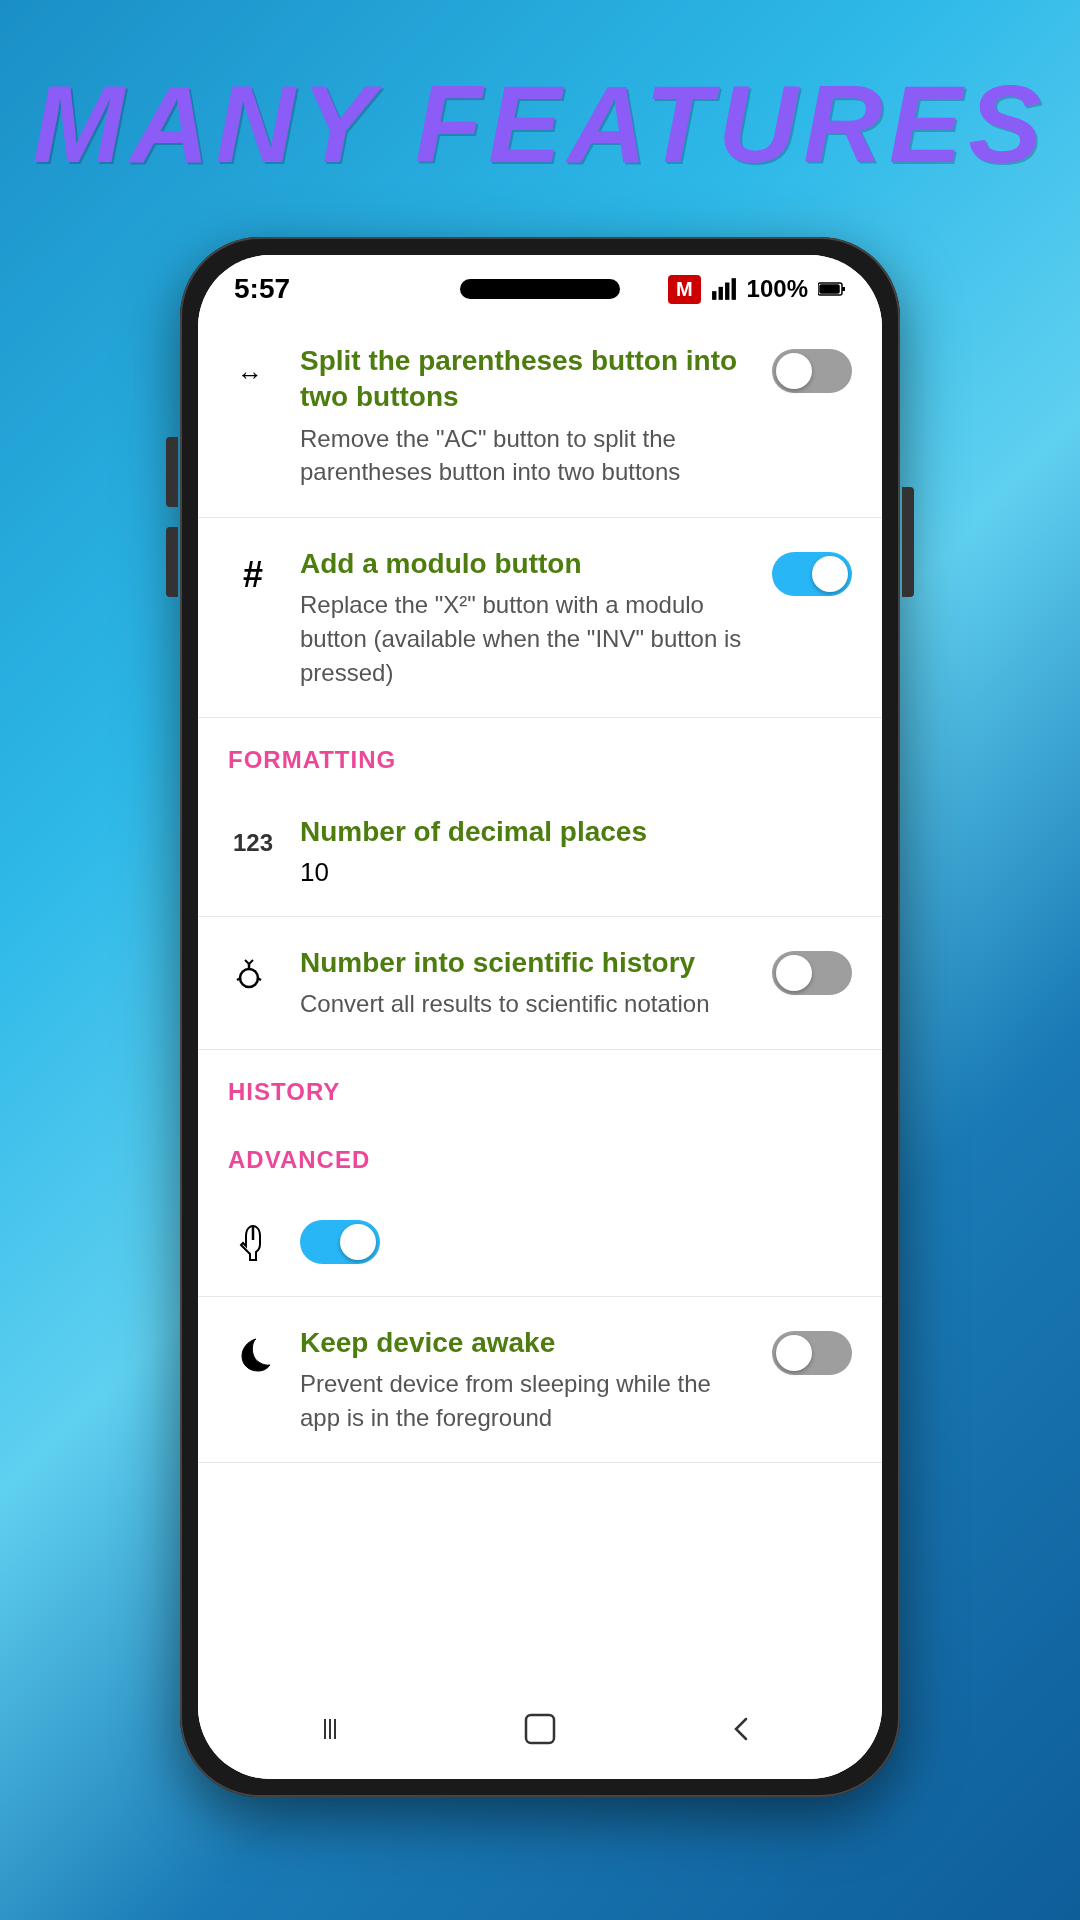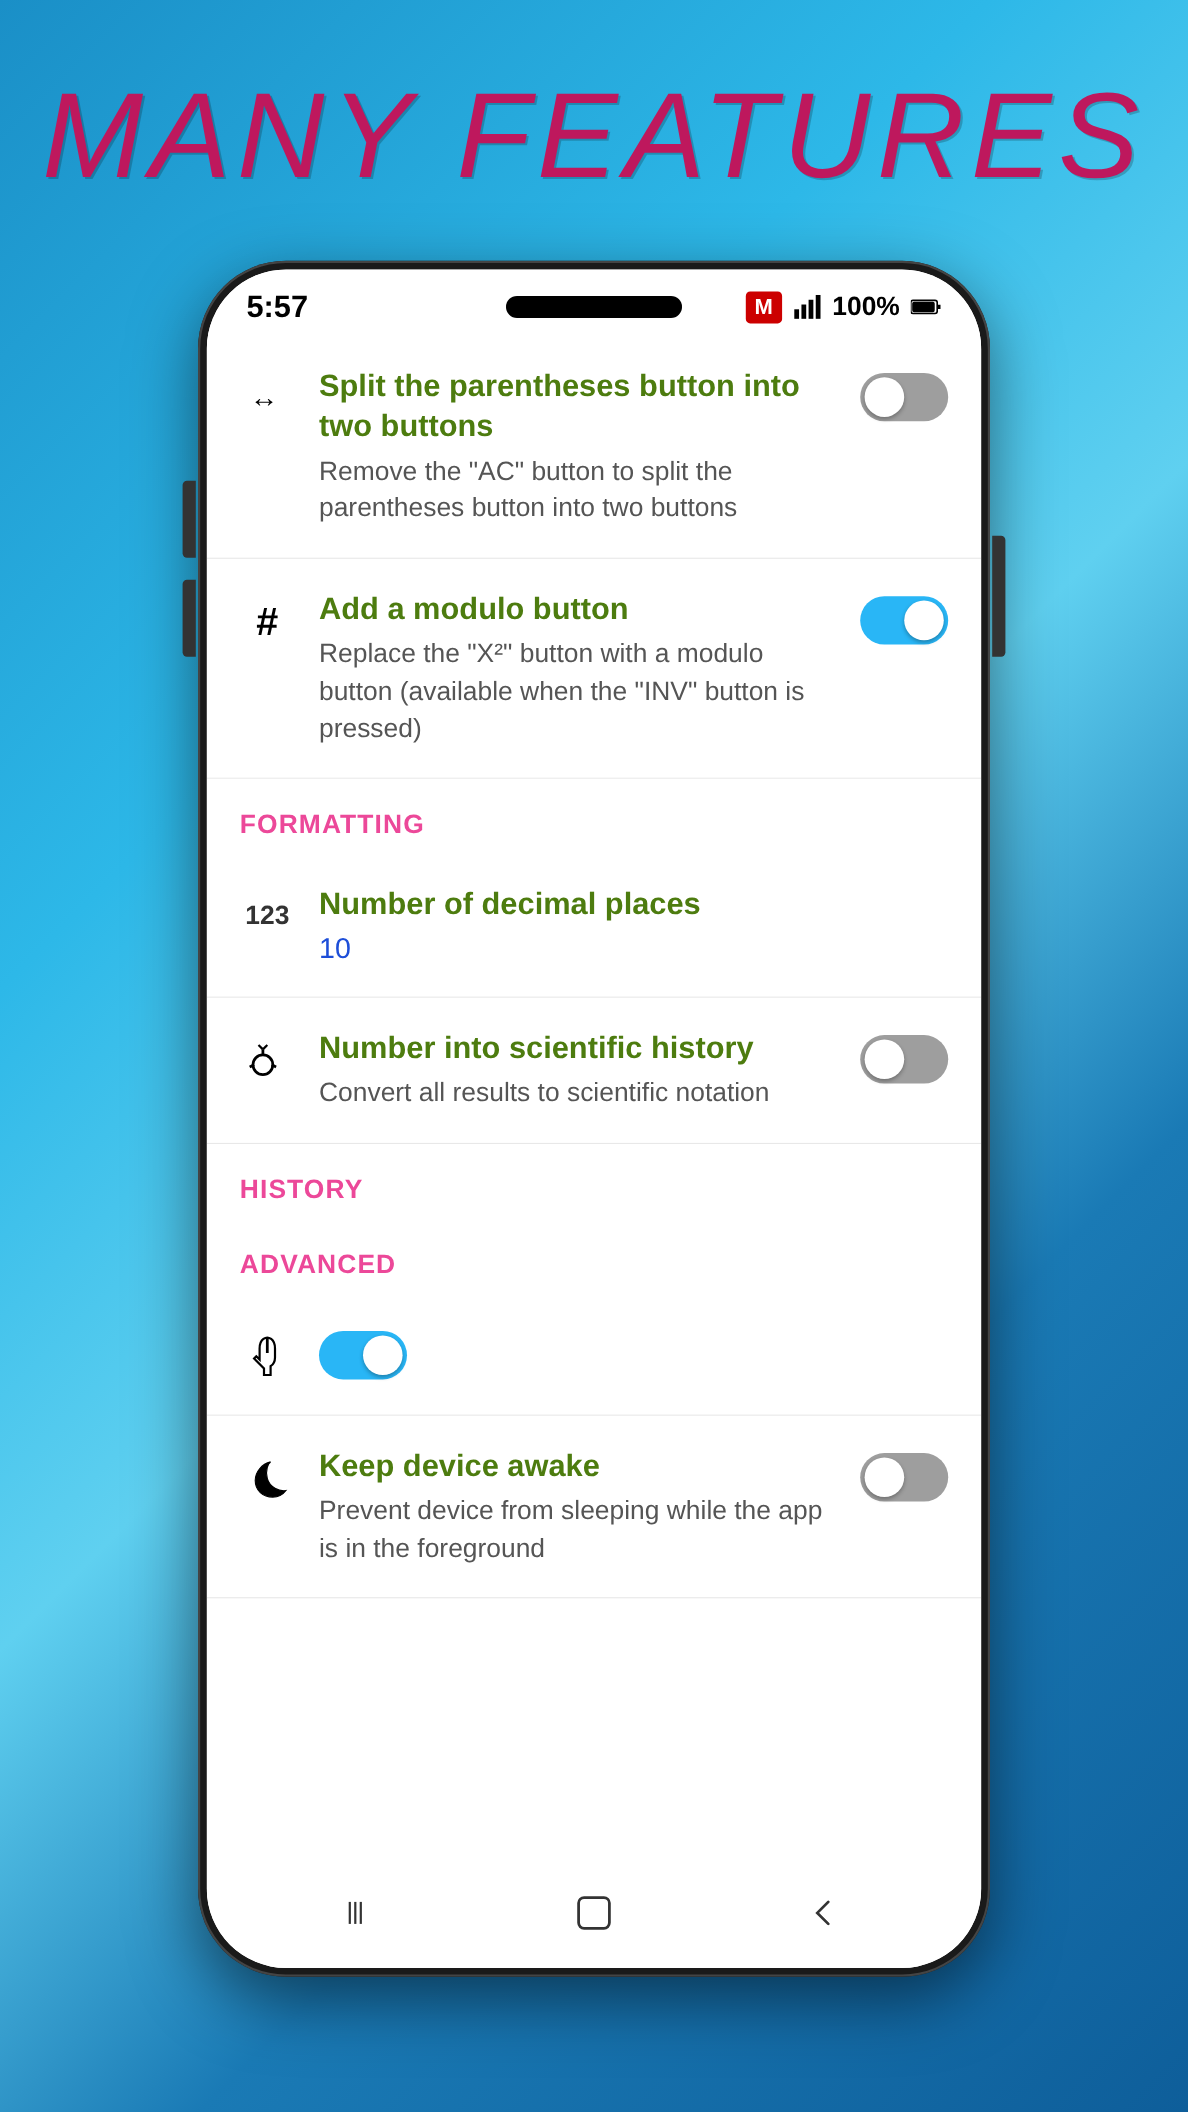--- a/index.html
+++ b/index.html
@@ -10,36 +10,36 @@
       background: linear-gradient(135deg, #1a8fc7 0%, #2db8e8 30%, #5fd0f0 50%, #1a7ab5 70%, #0e5e9a 100%);
       display: flex;
       flex-direction: column;
       align-items: center;
       font-family: 'Arial', sans-serif;
       overflow: hidden;
     }
 
     .page-title {
       font-size: 110px;
-      font-weight: 400;
-      color: #be185d;
+      font-weight: 700;
+      color: #8b5cf6;
       letter-spacing: 6px;
       margin-top: 60px;
       margin-bottom: 50px;
       text-shadow: 2px 2px 0px rgba(0,0,0,0.2);
       font-style: italic;
     }
 
     .phone-wrapper {
       position: relative;
       width: 720px;
       height: 1560px;
       background: #1a1a1a;
       border-radius: 80px;
-      padding: 8px;
+      padding: 18px;
       box-shadow: 0 20px 60px rgba(0,0,0,0.5), inset 0 0 0 2px #444;
     }
 
     .phone-screen {
       width: 100%;
       height: 100%;
       background: #ffffff;
       border-radius: 72px;
       overflow: hidden;
       display: flex;
@@ -123,21 +123,21 @@
     }
 
     .item-desc {
       font-size: 24px;
       color: #555;
       line-height: 1.4;
     }
 
     .item-value {
       font-size: 26px;
-      color: #1d4ed8;
+      color: #000000;
     }
 
     .toggle {
       width: 80px;
       height: 44px;
       border-radius: 22px;
       flex-shrink: 0;
       margin-top: 6px;
       position: relative;
       cursor: pointer;

